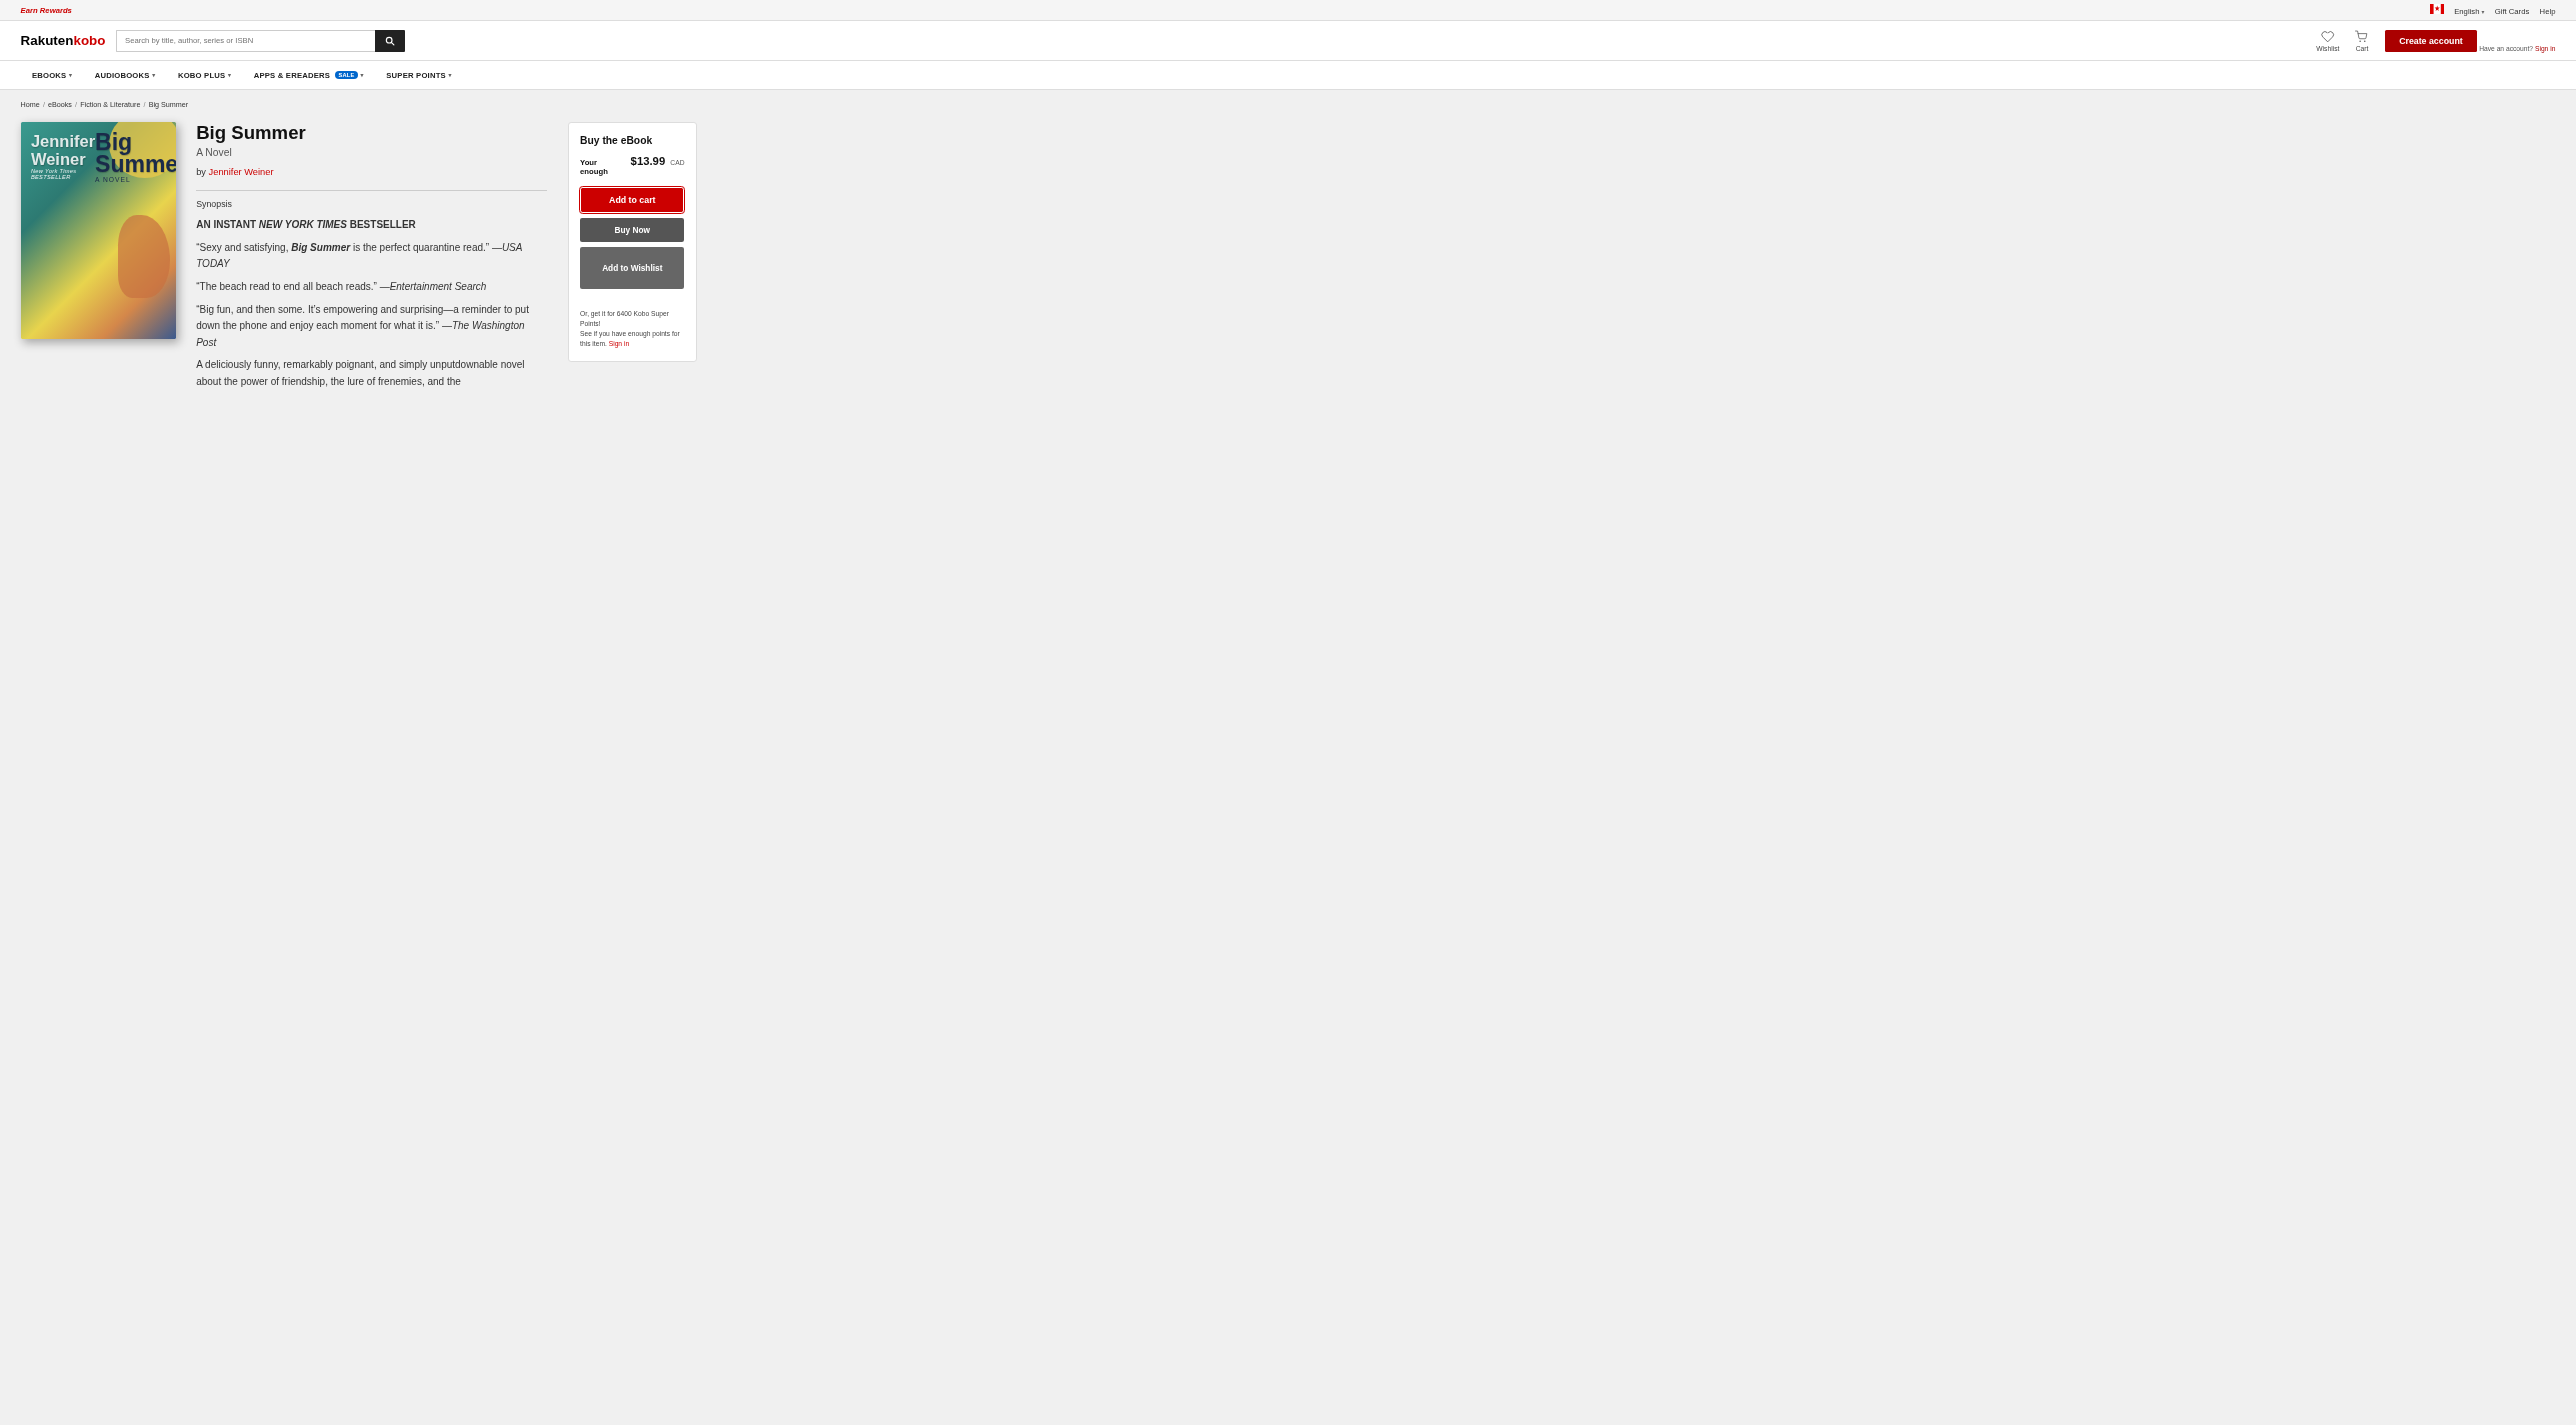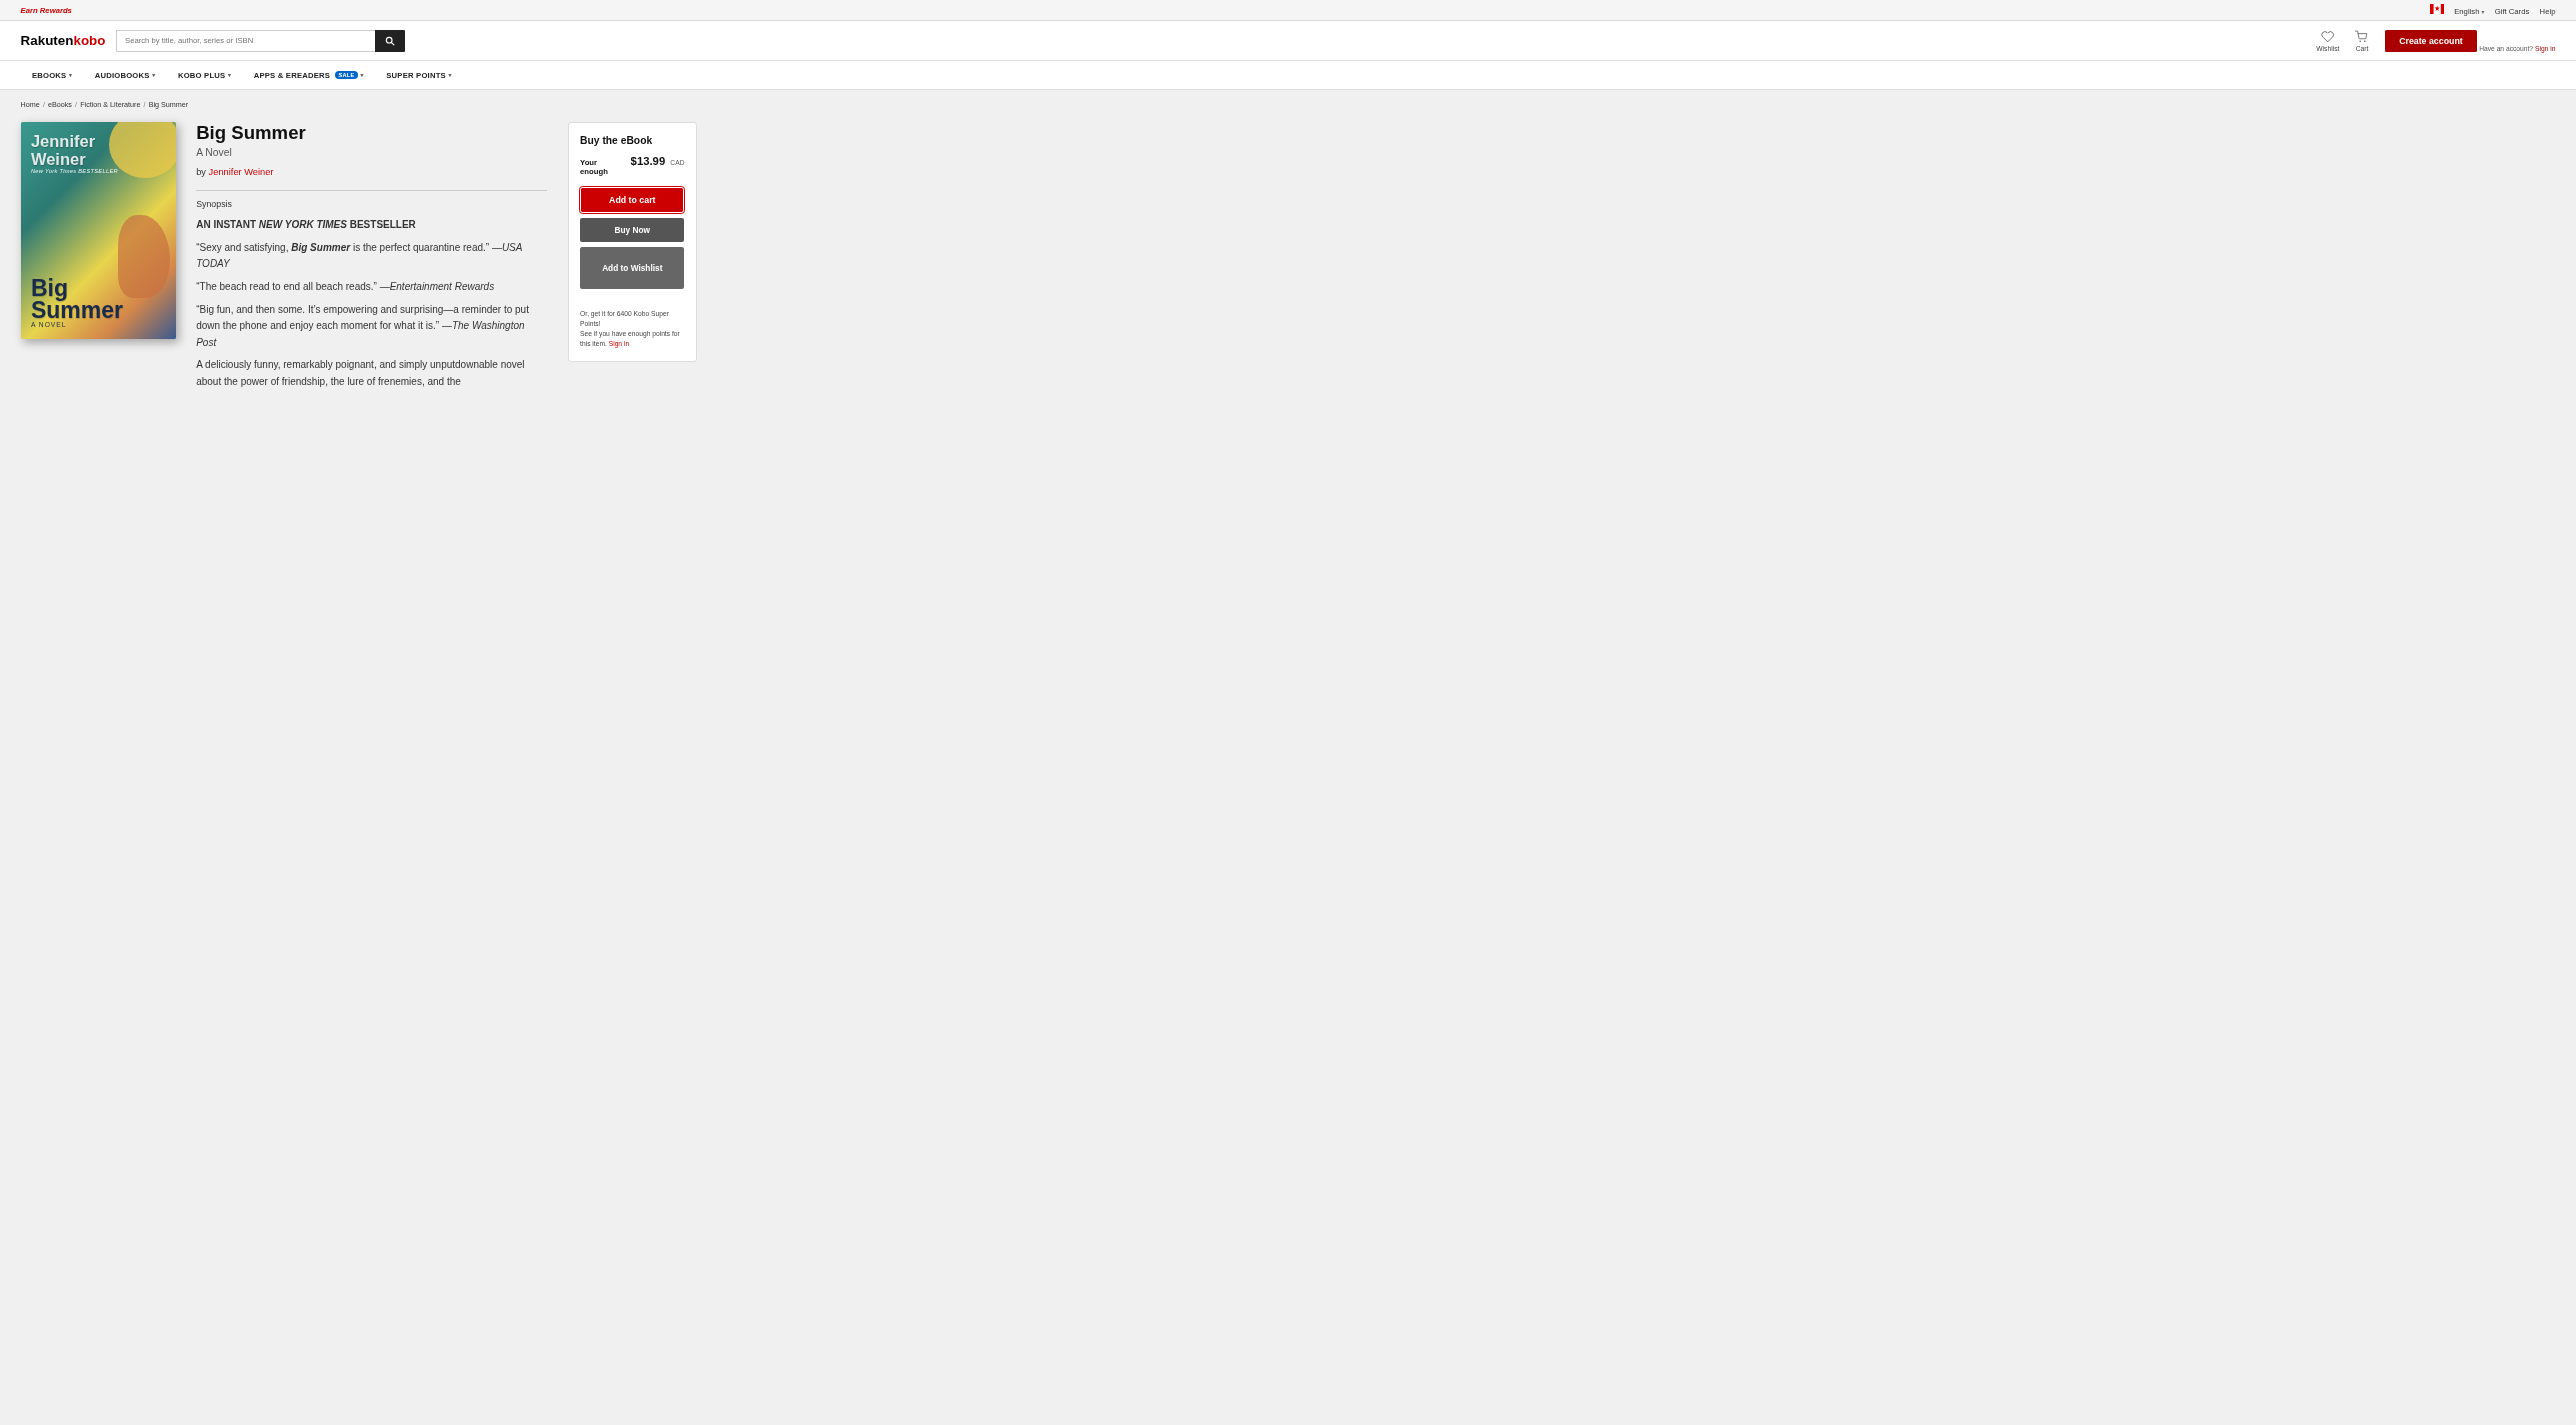--- a/index.html
+++ b/index.html
@@ -201,21 +201,21 @@
     }
     .book-cover-img {
       width: 155px;
       height: 217px;
       background: linear-gradient(135deg, #3a9a8f 0%, #2d7a72 30%, #e8d44d 60%, #d4874a 80%, #3a5a8f 100%);
       border-radius: 1.5px;
       box-shadow: 2.1px 3.1px 9.3px rgba(0,0,0,0.3);
       position: relative;
       overflow: hidden;
       display: flex;
-      flex-direction: column;
+      flex-direction: row;
       justify-content: space-between;
       padding: 10.3px;
     }
     .cover-author {
       font-size: 16.5px;
       font-weight: bold;
       color: rgba(255,255,255,0.85);
       line-height: 1.1;
       text-shadow: 0.5px 0.5px 1.5px rgba(0,0,0,0.3);
     }
@@ -512,21 +512,21 @@
       <div class="book-subtitle">A Novel</div>
       <div class="book-author">
         <span>by</span>
         <a>Jennifer Weiner</a>
       </div>
       <hr class="divider">
       <div class="synopsis-label">Synopsis</div>
       <div class="synopsis-text">
         <p><strong>AN INSTANT <em>NEW YORK TIMES</em> BESTSELLER</strong></p>
         <p>“Sexy and satisfying, <strong><em>Big Summer</em></strong> is the perfect quarantine read.” <em>—USA TODAY</em></p>
-        <p>“The beach read to end all beach reads.” <em>—Entertainment Rewards</em></p>
+        <p>“The beach read to end all beach reads.” <em>—Entertainment Search</em></p>
         <p>“Big fun, and then some. It’s empowering and surprising—a reminder to put down the phone and enjoy each moment for what it is.” <em>—The Washington Post</em></p>
         <p>A deliciously funny, remarkably poignant, and simply unputdownable novel about the power of friendship, the lure of frenemies, and the</p>
       </div>
     </div>
 
     <div class="buy-panel">
       <div class="buy-panel-title">Buy the eBook</div>
       <div class="price-row">
         <span class="price-label">Your enough</span>
         <span class="price-value">$13.99</span>

